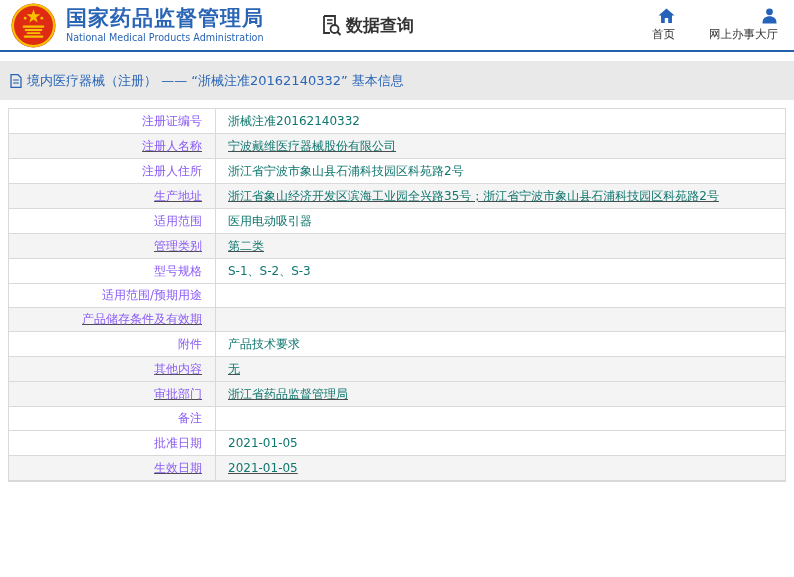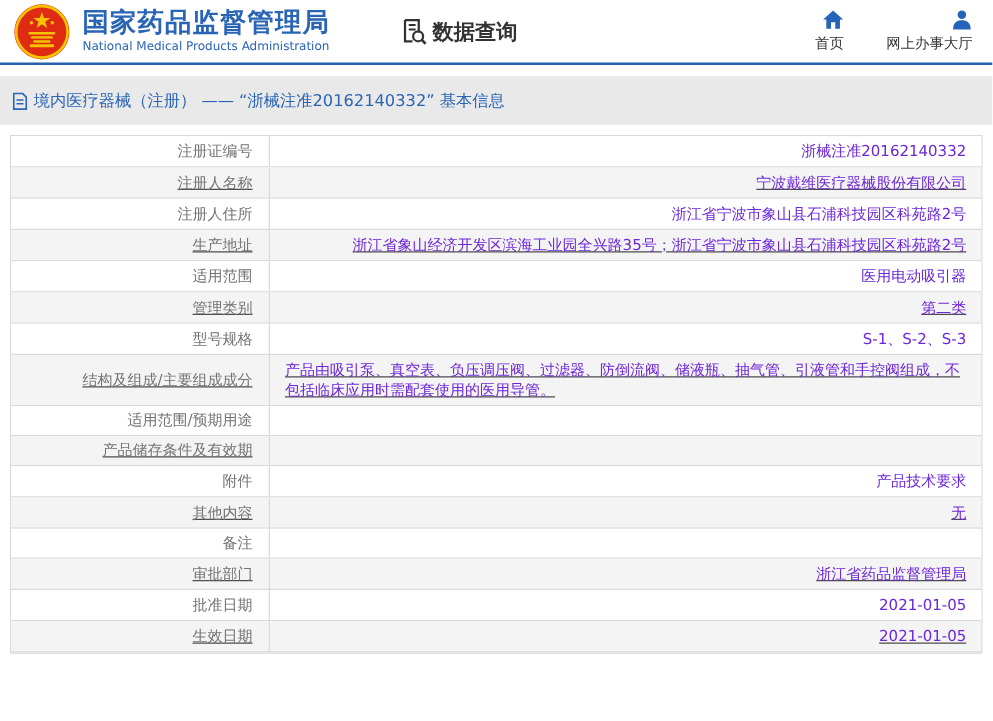--- a/index.html
+++ b/index.html
@@ -62,32 +62,31 @@
   }
   .t-row { display: flex; border-bottom: 1px solid #d9d9d9; background: #fff; }
   .t-row:last-child { border-bottom: none; }
   .t-row.alt { background: #f4f4f4; text-decoration: underline; }
   .cell-label {
     width: 207px; flex: 0 0 207px;
     display: flex; align-items: center; justify-content: flex-end;
     text-align: right;
     padding: 4px 13px 4px 6px;
     border-right: 1px solid #d9d9d9;
-    color: #737373;
+    color: #8b5cf6;
     line-height: 15px;
     min-height: 23px;
   }
   .cell-value {
     flex: 1;
     display: flex; align-items: center;
     padding: 4px 12px;
-    color: #6d28d9;
+    color: #0f766e;
     line-height: 16px;
     min-height: 23px;
-    justify-content: flex-end;
   }
 </style>
 </head>
 <body>
 
 <div class="header">
   <div class="logo-area">
     <svg class="emblem" viewBox="0 0 48 48">
       <circle cx="24" cy="24" r="22.5" fill="#e02b13"></circle>
       <circle cx="24" cy="24" r="21" fill="none" stroke="#f7c200" stroke-width="2.2"></circle>
@@ -196,28 +195,20 @@
       </div>
     </div>
     <div class="t-row">
       <div class="cell-label">
         <span>型号规格</span>
       </div>
       <div class="cell-value">
         <span>S-1、S-2、S-3</span>
       </div>
     </div>
-    <div class="t-row alt">
-      <div class="cell-label">
-        <span>结构及组成/主要组成成分</span>
-      </div>
-      <div class="cell-value">
-        <span>产品由吸引泵、真空表、负压调压阀、过滤器、防倒流阀、储液瓶、抽气管、引液管和手控阀组成，不包括临床应用时需配套使用的医用导管。</span>
-      </div>
-    </div>
     <div class="t-row">
       <div class="cell-label">
         <span>适用范围/预期用途</span>
       </div>
     </div>
     <div class="t-row alt">
       <div class="cell-label">
         <span>产品储存条件及有效期</span>
       </div>
       <div class="cell-value">
@@ -233,36 +224,36 @@
       </div>
     </div>
     <div class="t-row alt">
       <div class="cell-label">
         <span>其他内容</span>
       </div>
       <div class="cell-value">
         <span>无</span>
       </div>
     </div>
+    <div class="t-row alt">
+      <div class="cell-label">
+        <span>审批部门</span>
+      </div>
+      <div class="cell-value">
+        <span>浙江省药品监督管理局</span>
+      </div>
+    </div>
     <div class="t-row">
       <div class="cell-label">
         <span>备注</span>
       </div>
       <div class="cell-value">
         <span></span>
       </div>
     </div>
-    <div class="t-row alt">
-      <div class="cell-label">
-        <span>审批部门</span>
-      </div>
-      <div class="cell-value">
-        <span>浙江省药品监督管理局</span>
-      </div>
-    </div>
     <div class="t-row">
       <div class="cell-label">
         <span>批准日期</span>
       </div>
       <div class="cell-value">
         <span>2021-01-05</span>
       </div>
     </div>
     <div class="t-row alt">
       <div class="cell-label">

